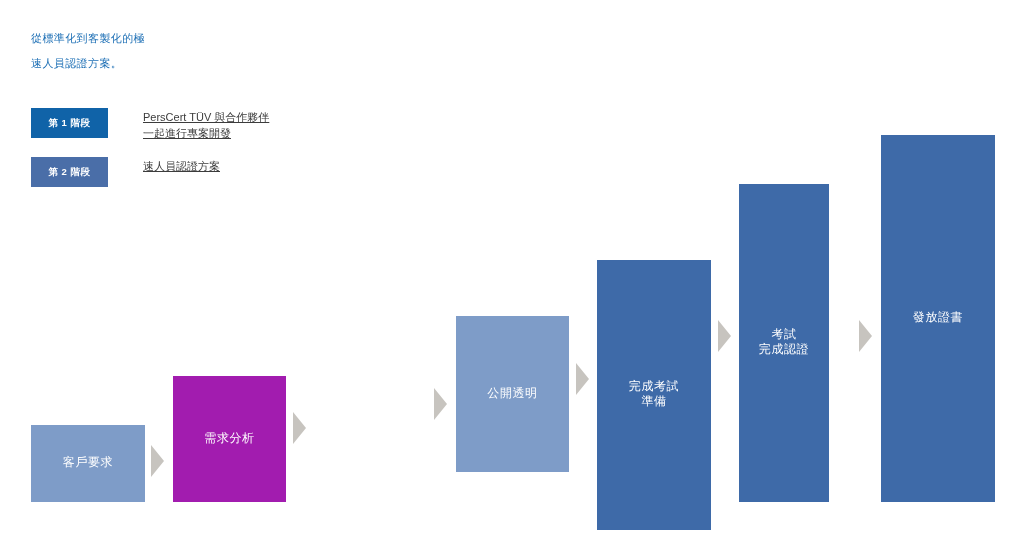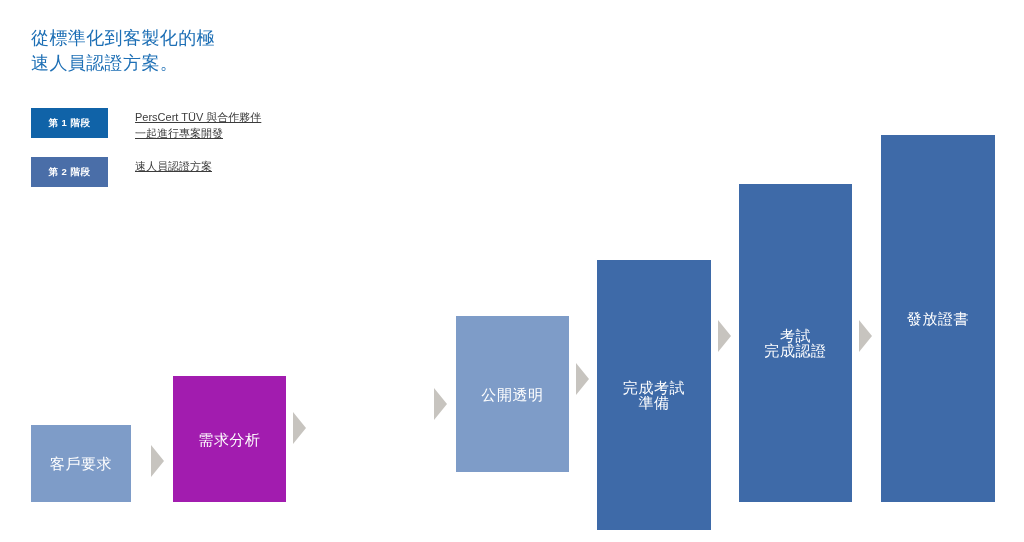--- a/index.html
+++ b/index.html
@@ -17,37 +17,38 @@
     -webkit-font-smoothing: antialiased;
   }
 
   
   .title {
     position: absolute;
     left: 31px;
     top: 26px;
     width: 420px;
     color: #1d6fb5;
-    font-size: 18px;
+    font-size: 11px;
     line-height: 25px;
     font-weight: 400;
     letter-spacing: 0.4px;
     white-space: pre-line;
   }
 
   
   .legend {
     position: absolute;
     left: 31px;
     top: 108px;
   }
   .legend-row {
     display: flex;
     align-items: flex-start;
     margin-bottom: 16px;
+    gap: 8px;
   }
   .legend-badge {
     width: 77px;
     height: 30px;
     display: flex;
     align-items: center;
     justify-content: center;
     color: #ffffff;
     font-size: 9.5px;
     font-weight: 700;
@@ -77,27 +78,28 @@
   .bar {
     position: absolute;
     box-sizing: border-box;
     display: flex;
     align-items: center;
     justify-content: center;
     pointer-events: auto;
   }
   .bar-label {
     color: #ffffff;
-    font-size: 15px;
+    font-size: 12px;
     line-height: 15px;
     text-align: center;
     font-weight: 400;
     letter-spacing: 0.6px;
     white-space: pre-line;
     padding: 0 4px;
+    font-family: Liberation Mono, monospace;
   }
   .arrow {
     position: absolute;
     width: 0;
     height: 0;
     pointer-events: auto;
   }
 </style>
 </head>
 <body>
@@ -114,34 +116,34 @@
   </div>
 
   <div class="legend-row">
     <div class="legend-badge" style="background-color: rgb(74, 110, 168);">第 2 階段</div>
     <div class="legend-text">速人員認證方案</div>
   </div>
 
 </div>
 
 <div class="chart" id="chart-root">
-    <div class="bar" style="left: 31px; top: 425px; width: 100px; height: 77px; background-color: rgb(126, 156, 200);">
+    <div class="bar" style="left: 31px; top: 425px; width: 114px; height: 77px; background-color: rgb(126, 156, 200);">
       <div class="bar-label">客戶要求</div>
     </div>
     <div class="bar" style="left: 173px; top: 376px; width: 113px; height: 126px; background-color: #a21caf;">
       <div class="bar-label">需求分析</div>
     </div>
     <div class="bar" style="left: 456px; top: 280px; width: 113px; height: 156px; background-color: rgb(126, 156, 200); margin-top: 36px;">
       <div class="bar-label">公開透明</div>
     </div>
     <div class="bar" style="left: 597px; top: 232px; width: 114px; height: 270px; background-color: rgb(62, 106, 168); margin-top: 28px;">
       <div class="bar-label">完成考試
 準備</div>
     </div>
-    <div class="bar" style="left: 739px; top: 184px; width: 113px; height: 318px; background-color: rgb(62, 106, 168);">
+    <div class="bar" style="left: 739px; top: 184px; width: 90px; height: 318px; background-color: rgb(62, 106, 168);">
       <div class="bar-label">考試
 完成認證</div>
     </div>
     <div class="bar" style="left: 881px; top: 135px; width: 114px; height: 367px; background-color: rgb(62, 106, 168);">
       <div class="bar-label">發放證書</div>
     </div>
     <div class="arrow" style="left: 151px; top: 445px; border-top: 16px solid transparent; border-bottom: 16px solid transparent; border-left: 13.6px solid rgb(199, 196, 191);"></div>
     <div class="arrow" style="left: 293px; top: 412px; border-top: 16px solid transparent; border-bottom: 16px solid transparent; border-left: 13.6px solid rgb(199, 196, 191);"></div>
     <div class="arrow" style="left: 434px; top: 388px; border-top: 16px solid transparent; border-bottom: 16px solid transparent; border-left: 13.6px solid rgb(199, 196, 191);"></div>
     <div class="arrow" style="left: 576px; top: 363px; border-top: 16px solid transparent; border-bottom: 16px solid transparent; border-left: 13.6px solid rgb(199, 196, 191);"></div>

